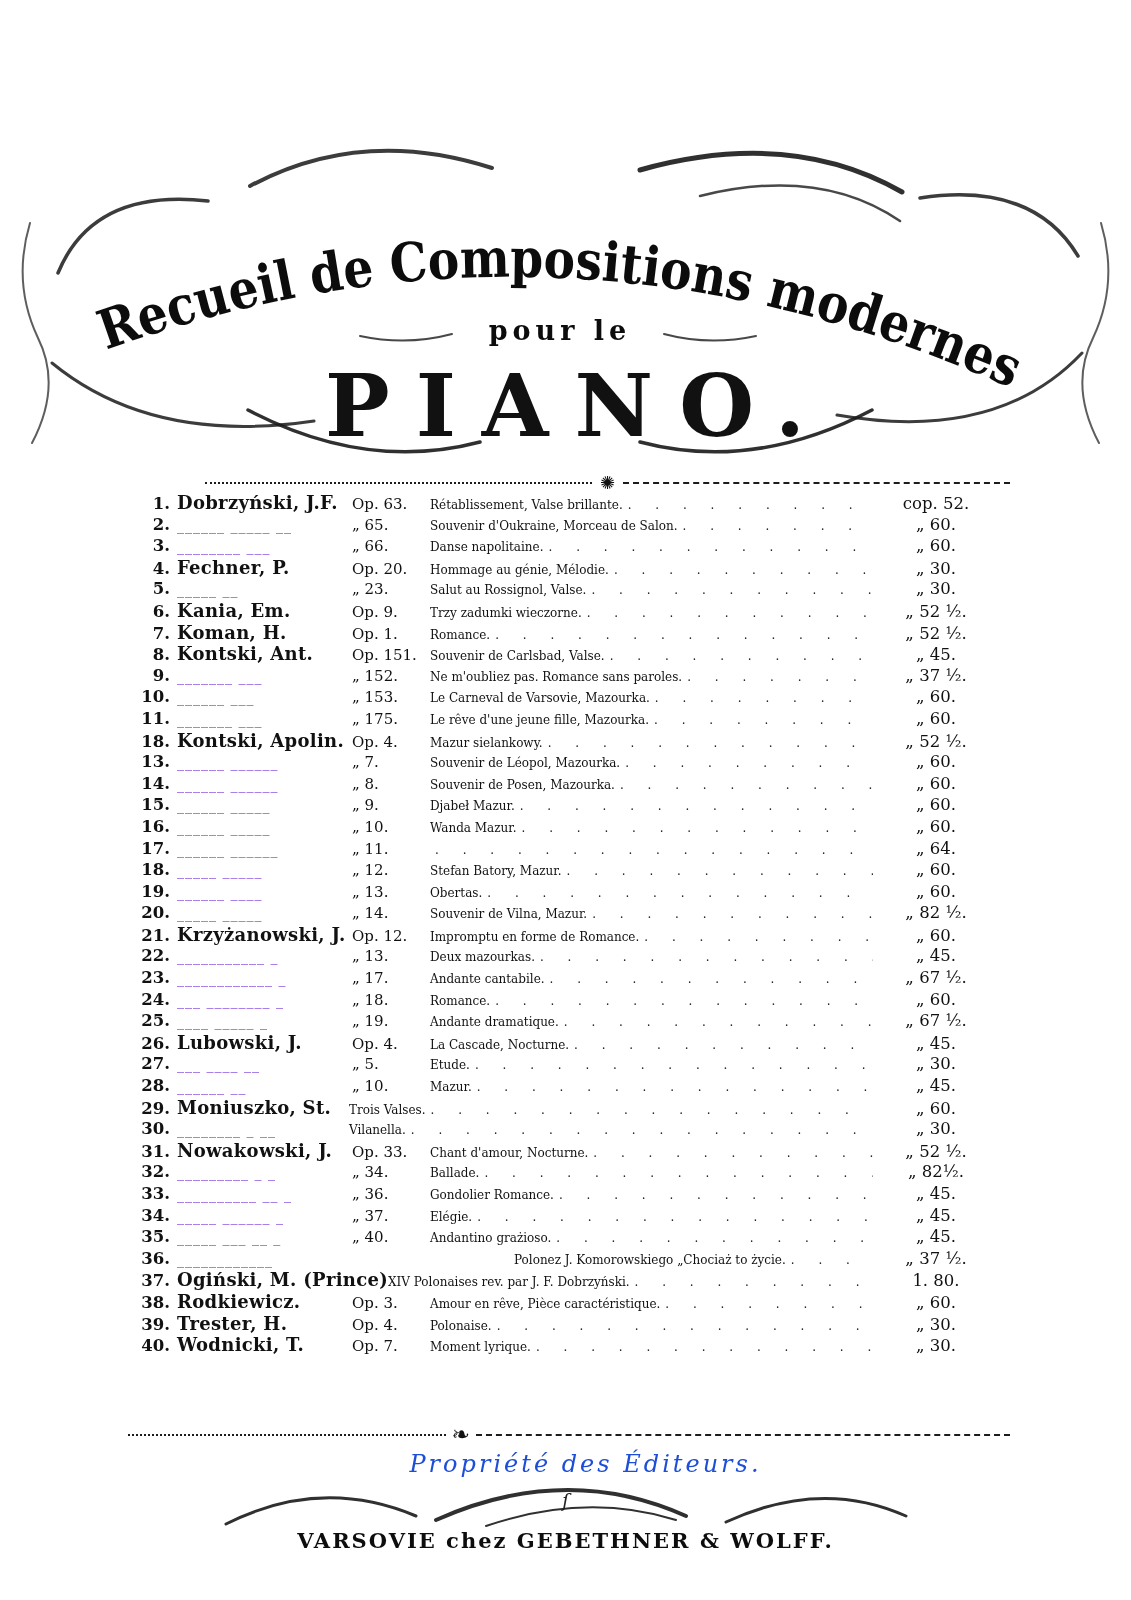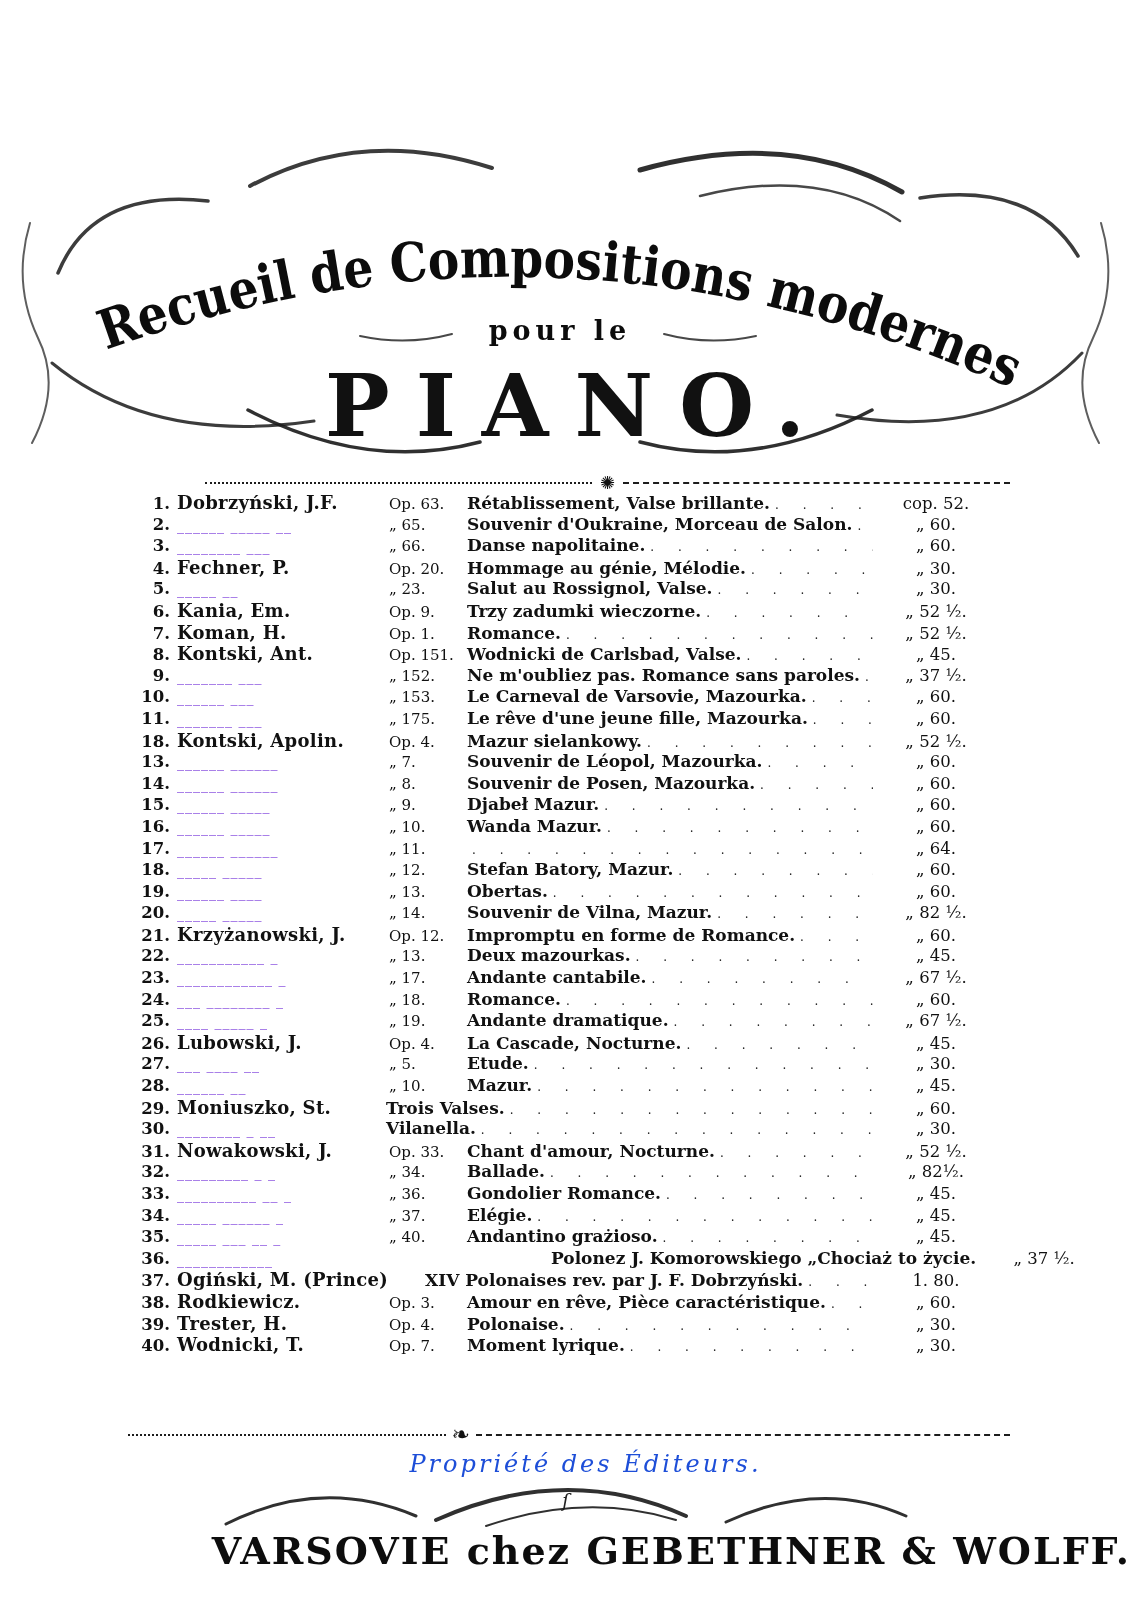--- a/index.html
+++ b/index.html
@@ -33,23 +33,23 @@
     flex:0 0 34px;text-align:right;margin-right:7px;
     font-weight:bold;font-size:16.5px;
   }
   .composer{
     flex:0 0 auto;min-width:172px;
     font-weight:bold;font-size:18px;letter-spacing:.3px;
   }
   .composer.ditto{
     font-weight:normal;font-size:14px;letter-spacing:1px;color:#6d28d9;
   }
-  .op{flex:0 0 auto;min-width:78px;font-size:15px;padding-left:3px;margin-left:37px;}
+  .op{flex:0 0 auto;min-width:78px;font-size:15px;padding-left:3px;}
   .op:empty{min-width:0;padding:0;}
-  .title-cell{flex:0 0 auto;font-size:17px;font-weight:bold;}
+  .title-cell{flex:0 0 auto;font-size:12px;}
   .row.indent .title-cell{padding-left:165px;}
   .leaders{
     flex:1 1 0;overflow:hidden;margin:0 5px;
     font-size:12px;letter-spacing:10px;color:#1d1d1d;
   }
   .price{flex:0 0 112px;font-size:16.5px;padding-left:2px;text-align:center;}
 
   
   .footer-divider{
     position:absolute;top:1424px;left:128px;width:882px;
@@ -65,23 +65,22 @@
     text-align:center;
     font-style:italic;font-size:24px;letter-spacing:3px;color:#1d4ed8;padding-left:20px;
   }
   .plate-mark{
     position:absolute;top:1490px;left:0;width:1131px;text-align:center;
     font-style:italic;font-size:18px;color:#222;
   }
   .publisher-wrap{position:absolute;top:1478px;left:0;width:1131px;text-align:center;}
   .publisher-flourish{display:block;margin:0 auto;width:760px;height:52px;}
   .publisher{
-    font-weight:bold;font-size:38px;letter-spacing:2px;color:#0d0d0d;
+    font-weight:bold;font-size:21px;letter-spacing:2px;color:#0d0d0d;
     margin-top:-2px;
-    text-align:right;
   }
 </style>
 </head>
 <body>
 
 <div class="page">
 
   <svg class="title-svg" viewBox="0 0 1131 345" xmlns="http://www.w3.org/2000/svg">
     <defs>
       <path id="arcPath" d="M 106 222 Q 563 57 1020 264" fill="none"></path>
@@ -179,21 +178,21 @@
       <span class="op">Op. 1.</span>
       <span class="title-cell">Romance.</span>
       <span class="leaders">. . . . . . . . . . . . . . . . . . . . . . . . . . . . . . . . . . . . . . . . . . . . . . . . . . . . . . . . . . . . </span>
       <span class="price">„ 52 ½.</span>
     </div>
 
     <div class="row">
       <span class="no">8.</span>
       <span class="composer">Kontski, Ant.</span>
       <span class="op">Op. 151.</span>
-      <span class="title-cell">Wodnicki de Carlsbad, Valse.</span>
+      <span class="title-cell">Souvenir de Carlsbad, Valse.</span>
       <span class="leaders">. . . . . . . . . . . . . . . . . . . . . . . . . . . . . . . . . . . . . . . . . . . . . . . . . . . . . . . . . . . . </span>
       <span class="price">„ 45.</span>
     </div>
 
     <div class="row">
       <span class="no">9.</span>
       <span class="composer ditto">_______ ___</span>
       <span class="op">„ 152.</span>
       <span class="title-cell">Ne m'oubliez pas. Romance sans paroles.</span>
       <span class="leaders">. . . . . . . . . . . . . . . . . . . . . . . . . . . . . . . . . . . . . . . . . . . . . . . . . . . . . . . . . . . . </span>

